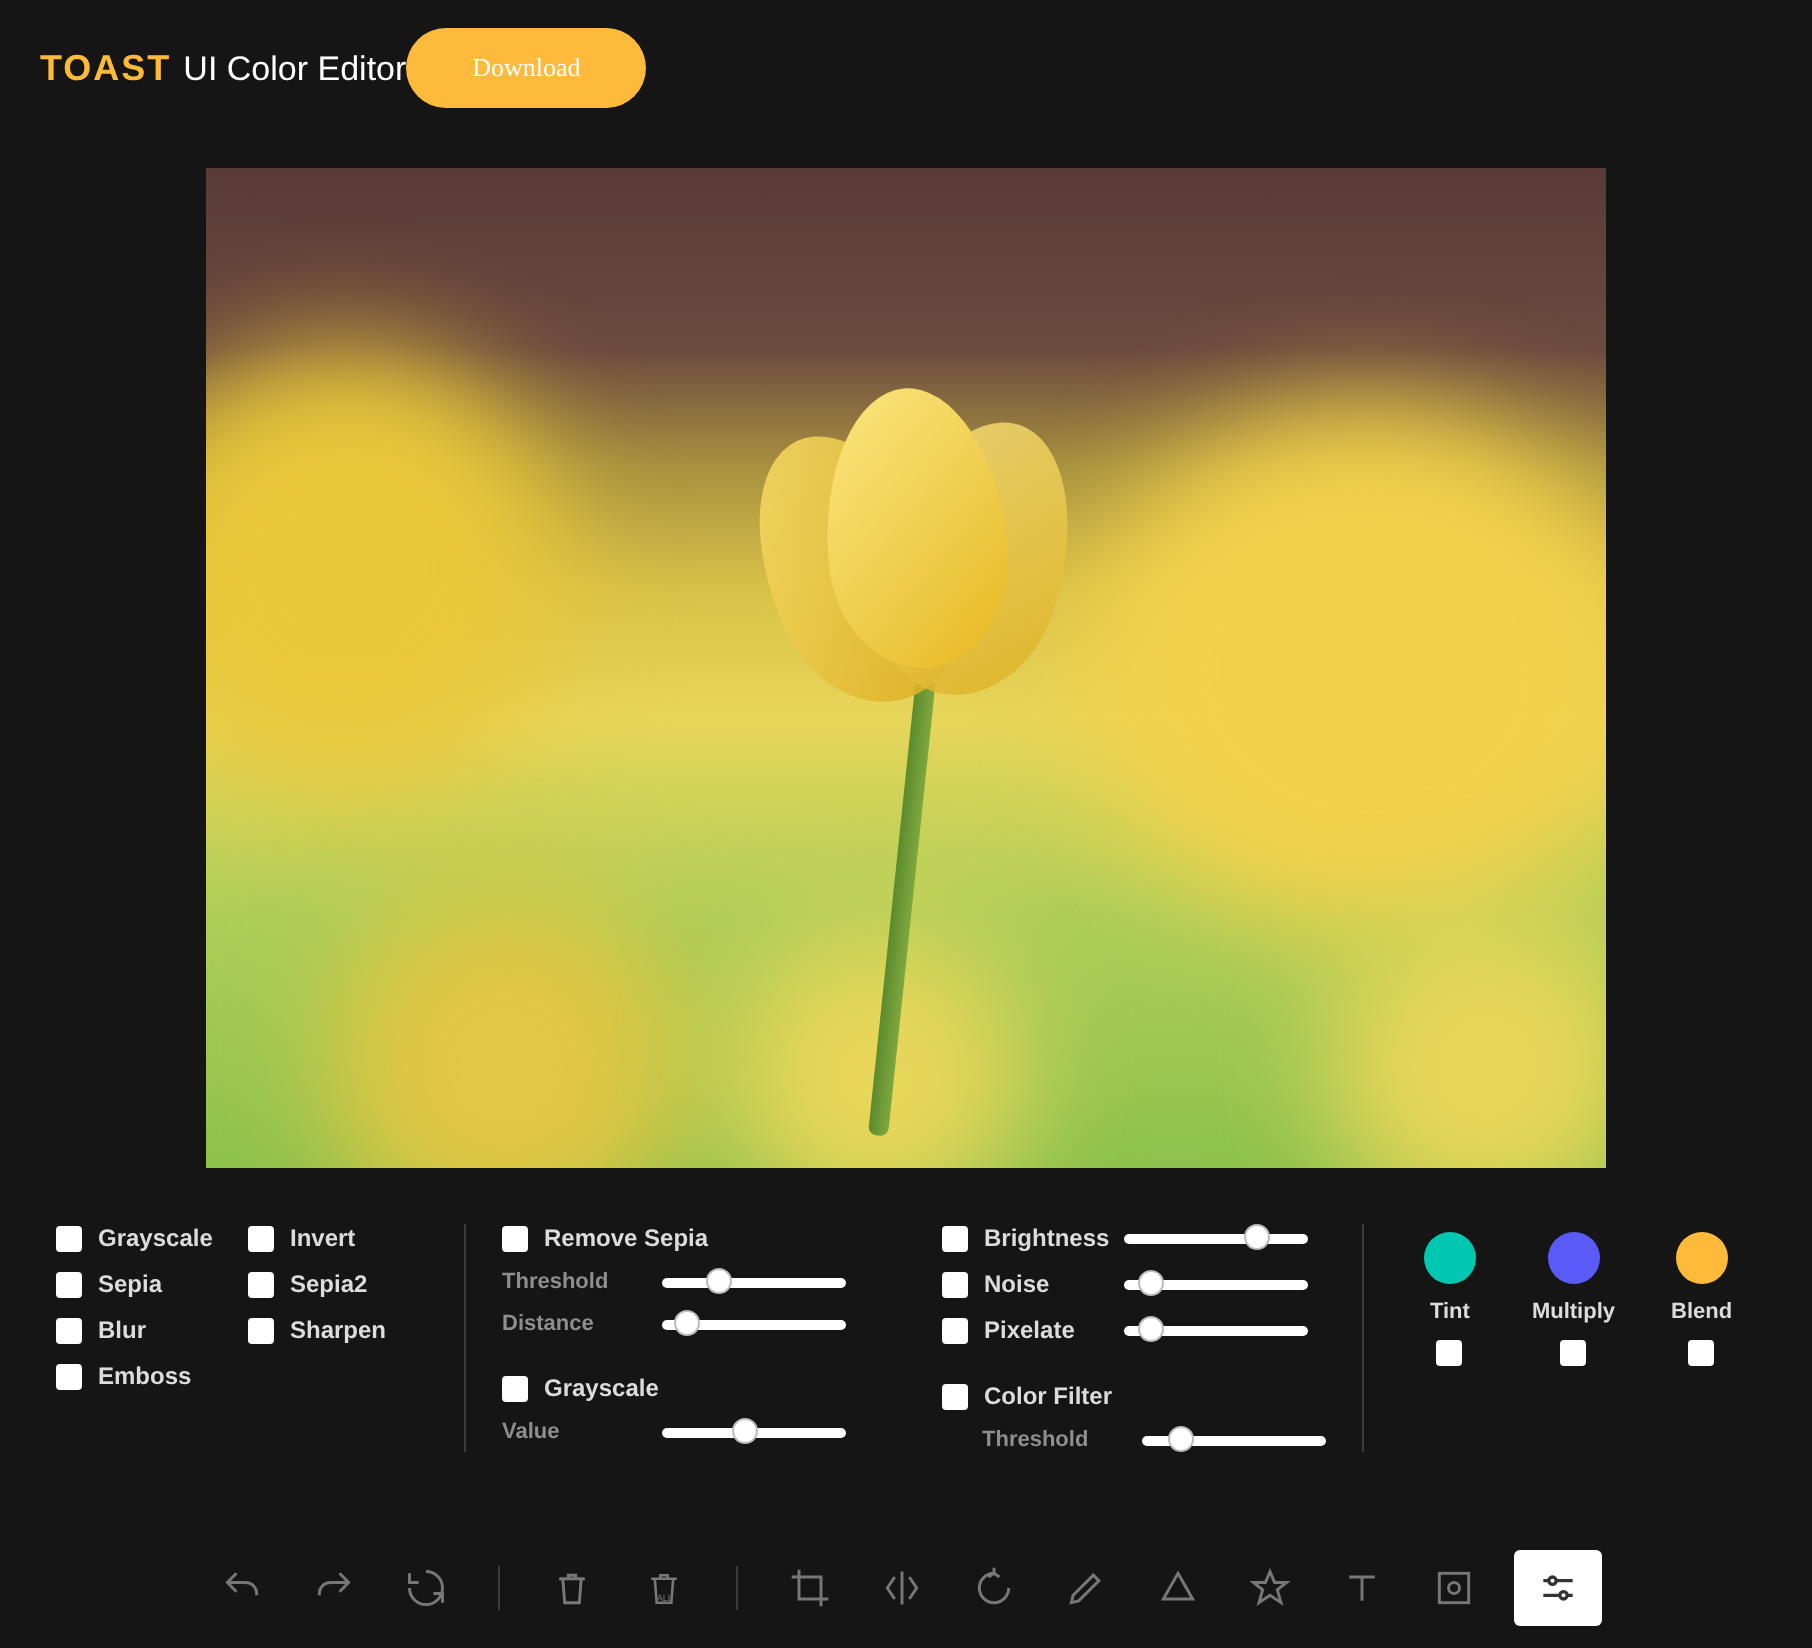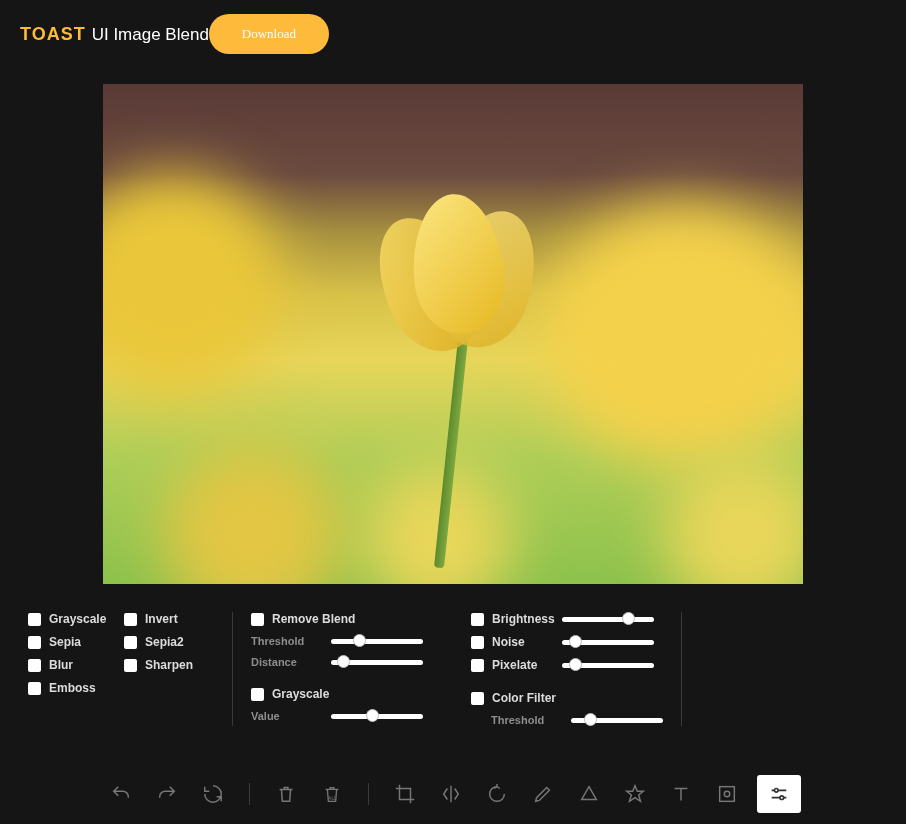--- a/index.html
+++ b/index.html
@@ -244,21 +244,21 @@
   margin: 0 6px;
 }
 .tool-btn svg { width: 22px; height: 22px; }
 </style>
 </head>
 <body>
 
 <div class="header">
   <div class="logo-area">
     <span class="logo-toast">TOAST</span>
-    <span class="logo-subtitle">UI Image Blend</span>
+    <span class="logo-subtitle">UI Color Editor</span>
   </div>
   <div class="header-buttons">
     <button class="btn btn-download">Download</button>
   </div>
 </div>
 
 <div class="canvas-wrap">
   <div class="canvas">
     <div class="blob b1"></div>
     <div class="blob b2"></div>
@@ -310,21 +310,21 @@
       <span class="checkbox"></span>
       <span>Sharpen</span>
     </div>
   </div>
 
   <div class="divider"></div>
 
   <div class="fp-col col3">
     <div class="check-row">
       <span class="checkbox"></span>
-      <span>Remove Blend</span>
+      <span>Remove Sepia</span>
     </div>
     <div class="slider-row">
       <span class="slider-label">Threshold</span>
       <div class="slider">
         <div class="slider-track"></div>
           <div class="slider-thumb" style="left:24%"></div>
       </div>
     </div>
     <div class="slider-row">
       <span class="slider-label">Distance</span>
@@ -379,20 +379,39 @@
       <span class="slider-label" style="margin-left:20px">Threshold</span>
       <div class="slider">
         <div class="slider-track"></div>
           <div class="slider-thumb" style="left:14%"></div>
       </div>
     </div>
   </div>
 
   <div class="divider"></div>
 
+  <div class="col5">
+    <div class="swatch-row">
+      <div class="swatch-col">
+        <div class="swatch" style="background:#00c7b0"></div>
+        <span class="swatch-label">Tint</span>
+        <span class="swatch-check"></span>
+      </div>
+      <div class="swatch-col">
+        <div class="swatch" style="background:#5a5af9"></div>
+        <span class="swatch-label">Multiply</span>
+        <span class="swatch-check"></span>
+      </div>
+      <div class="swatch-col">
+        <div class="swatch" style="background:#ffba3a"></div>
+        <span class="swatch-label">Blend</span>
+        <span class="swatch-check"></span>
+      </div>
+    </div>
+  </div>
 </div>
 
 <div class="toolbar">
   <div class="tool-btn">
     <svg viewBox="0 0 24 24" fill="none" stroke="currentColor" stroke-width="1.6">
         <path d="M9 14l-5-5 5-5M4 9h10a6 6 0 016 6v1"></path>
       </svg>
   </div>
   <div class="tool-btn">
     <svg viewBox="0 0 24 24" fill="none" stroke="currentColor" stroke-width="1.6">

